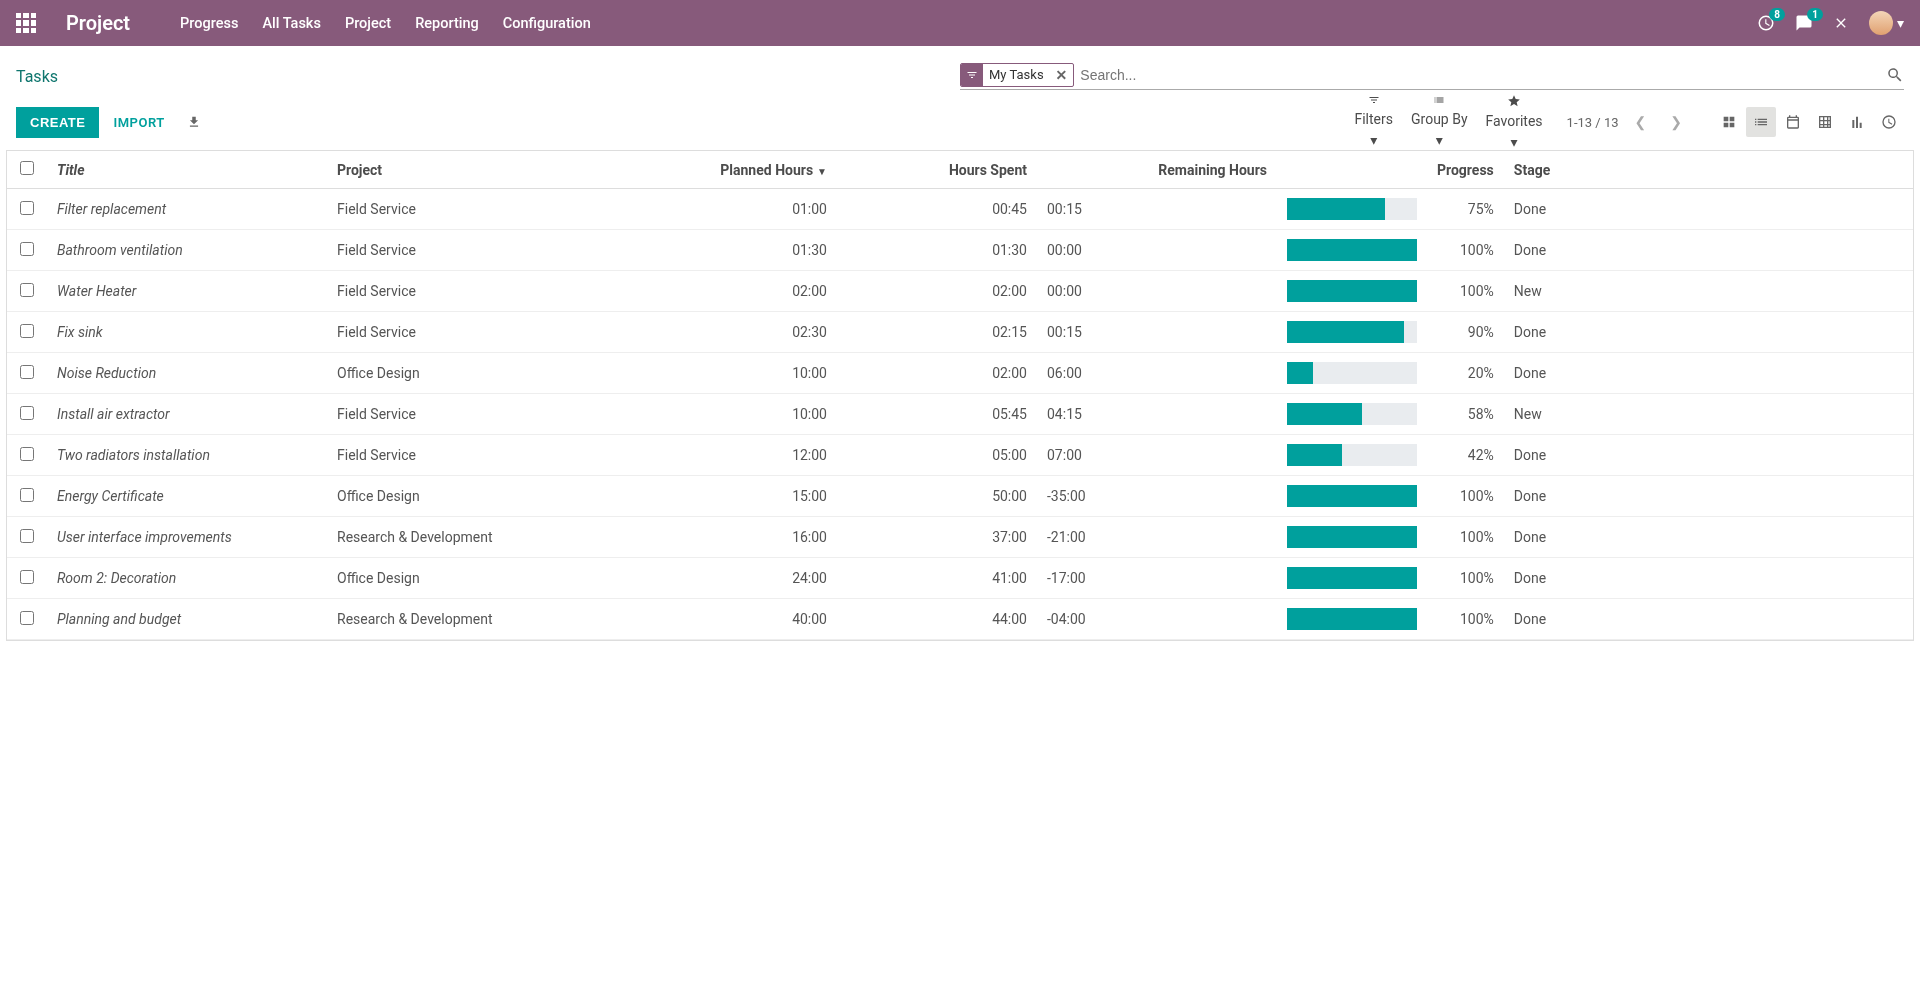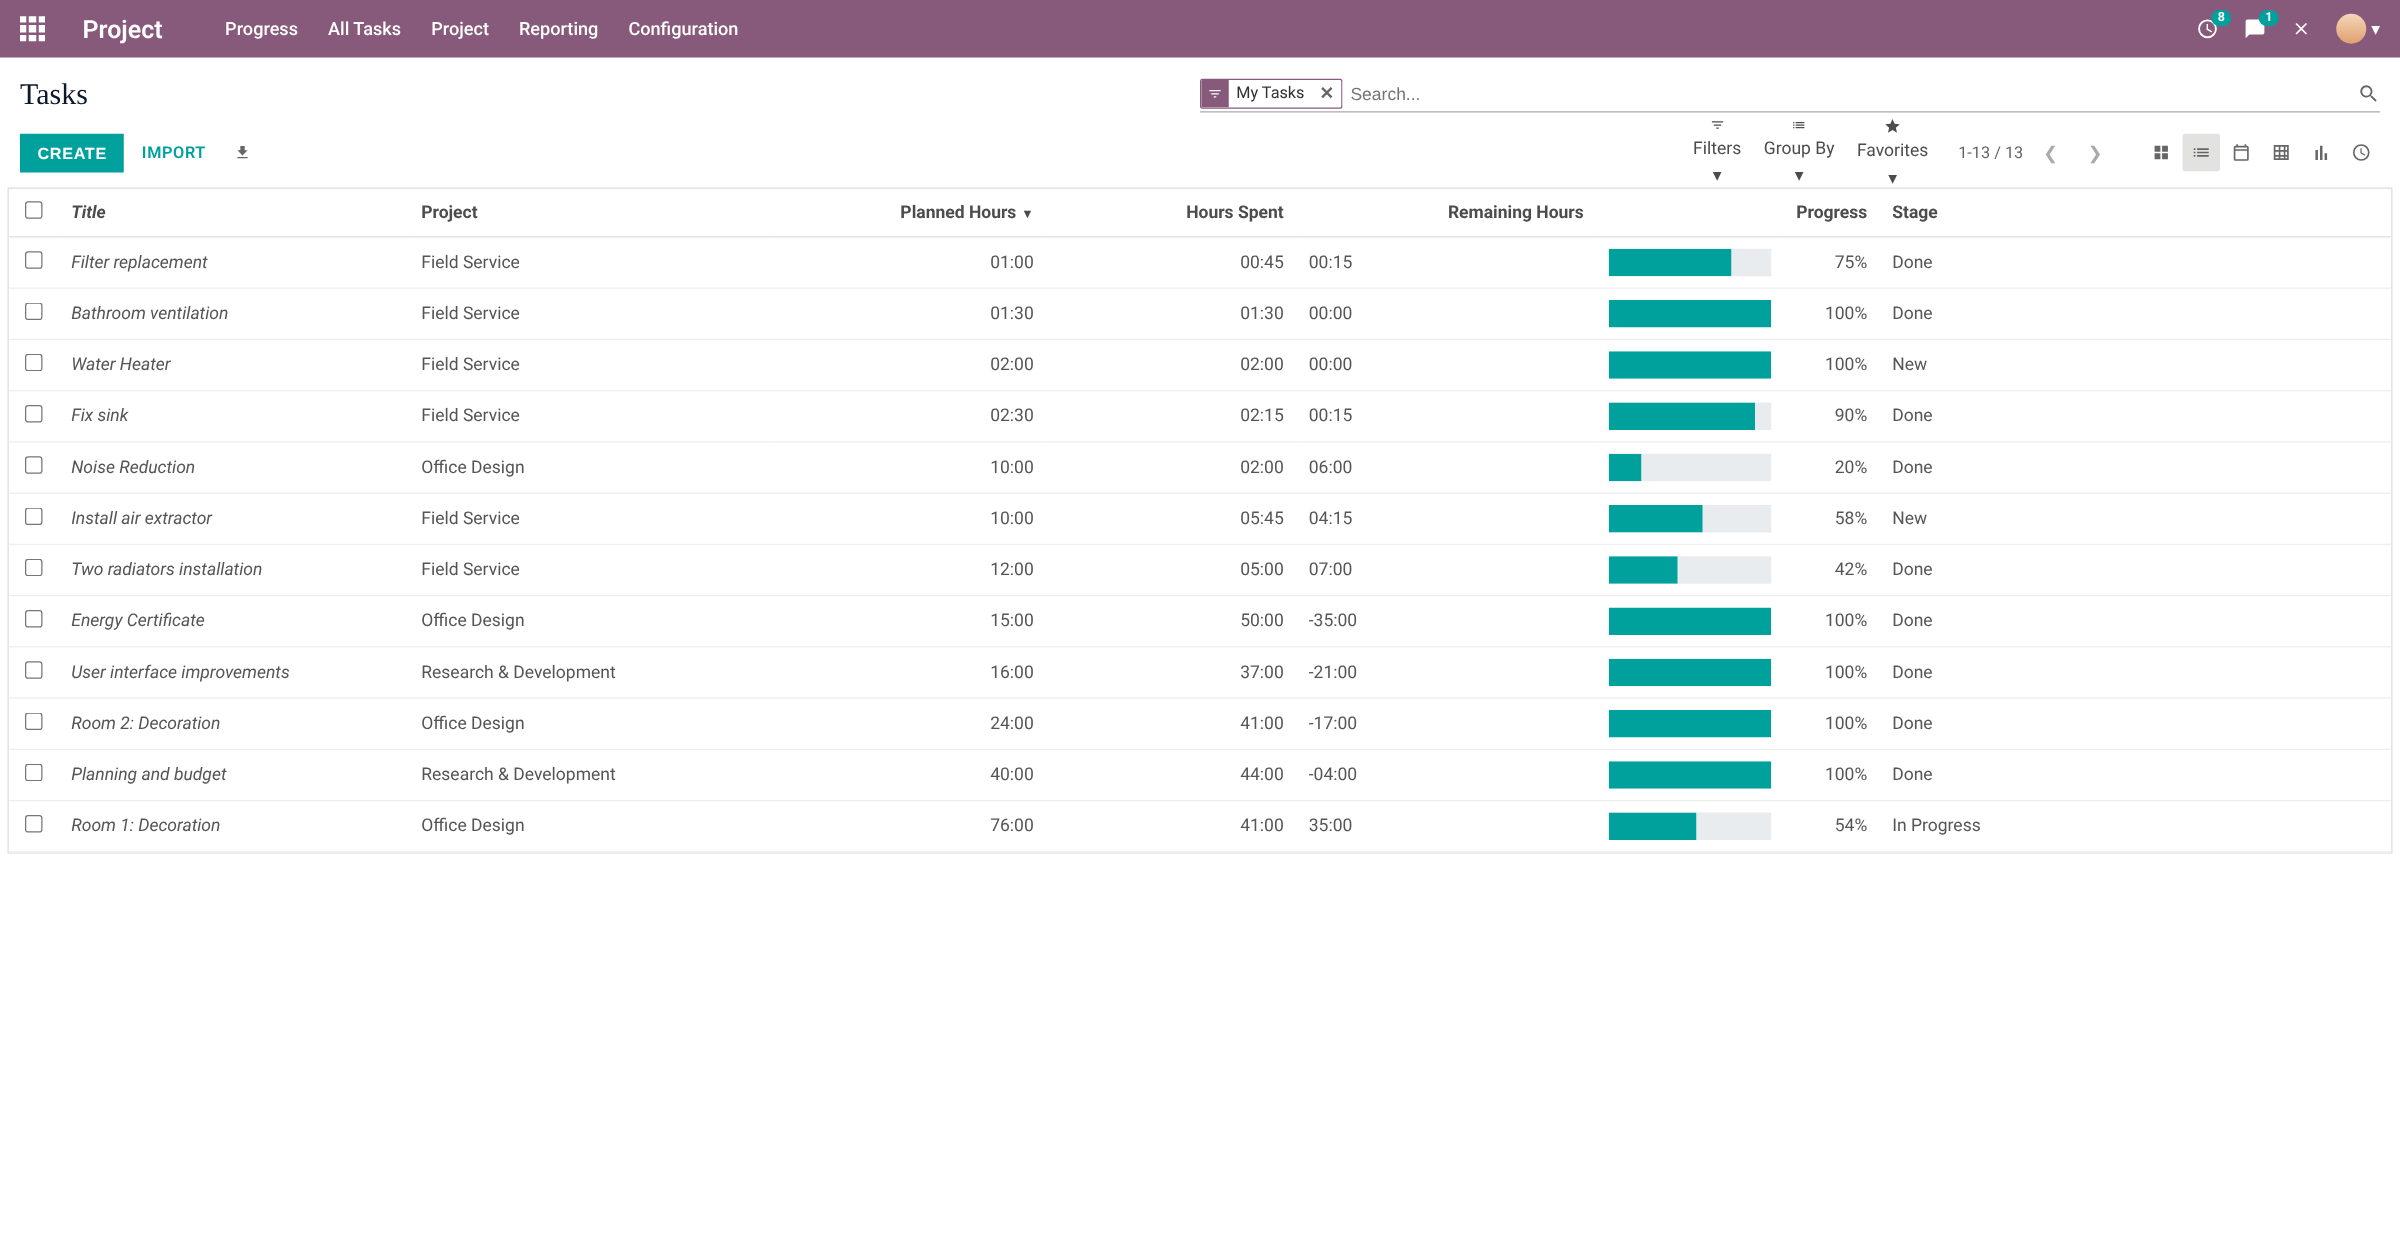--- a/index.html
+++ b/index.html
@@ -11,21 +11,21 @@
 .nav-items { display: flex; gap: 24px; }
 .nav-item { color: #fff; font-size: 14.5px; cursor: pointer; font-weight: 500; }
 .topbar-right { margin-left: auto; display: flex; align-items: center; gap: 20px; }
 .badge-wrap { position: relative; cursor: pointer; display: flex; align-items: center; }
 .badge-wrap svg { fill: #fff; }
 .badge { position: absolute; top: -6px; right: -10px; background: #00a09d; color: #fff; font-size: 10px; font-weight: bold; padding: 1px 5px; border-radius: 8px; }
 .avatar { width: 24px; height: 24px; border-radius: 50%; background: linear-gradient(#f4d6b8,#e0a070); cursor: pointer; }
 .caret-down { margin-left: 4px; }
 .control-panel { padding: 12px 16px 4px; }
 .cp-row1 { display: flex; align-items: center; height: 36px; }
-.breadcrumb { font-size: 24px; color: #0f172a; font-family: Liberation Serif, serif; }
+.breadcrumb { font-size: 16px; color: #0f766e; }
 .search-area { margin-left: auto; display: flex; align-items: center; width: 50%; border-bottom: 1px solid #aaa; padding-bottom: 2px; }
 .facet { display: inline-flex; align-items: stretch; border: 1px solid #875a7b; border-radius: 2px; height: 24px; overflow: hidden; }
 .facet-icon { background: #875a7b; color: #fff; width: 22px; display: flex; align-items: center; justify-content: center; }
 .facet-label { padding: 0 6px; display: flex; align-items: center; font-size: 13px; color: #333; }
 .facet-close { padding: 0 6px; display: flex; align-items: center; cursor: pointer; font-weight: bold; color: #666; }
 .search-input { flex: 1; border: none; outline: none; font-size: 14px; padding: 2px 6px; }
 .search-icon { cursor: pointer; color: #666; }
 .cp-row2 { display: flex; align-items: center; margin-top: 10px; height: 36px; }
 .btn-create { background: #00a09d; color: #fff; border: none; padding: 8px 14px; font-size: 13px; font-weight: 600; cursor: pointer; letter-spacing: 0.5px; }
 .btn-import { color: #00a09d; font-size: 13px; font-weight: 600; padding: 8px 14px; cursor: pointer; letter-spacing: 0.5px; }
@@ -374,30 +374,15 @@
           <td class="col-spent">44:00</td>
           <td class="col-remaining">-04:00</td>
           <td class="col-prog-bar">
             <div class="progress-bar">
               <div class="progress-fill" style="width:100%"></div>
             </div>
           </td>
           <td class="col-prog-pct">100%</td>
           <td class="col-stage">Done</td>
         </tr>
-        <tr>
-          <td class="chk"><input type="checkbox" style=""></td>
-          <td class="col-title">Room 1: Decoration</td>
-          <td class="col-project">Office Design</td>
-          <td class="col-planned">76:00</td>
-          <td class="col-spent">41:00</td>
-          <td class="col-remaining">35:00</td>
-          <td class="col-prog-bar">
-            <div class="progress-bar">
-              <div class="progress-fill" style="width:54%"></div>
-            </div>
-          </td>
-          <td class="col-prog-pct">54%</td>
-          <td class="col-stage">In Progress</td>
-        </tr>
       </tbody>
 </table>
 </div>
 
 </body></html>

